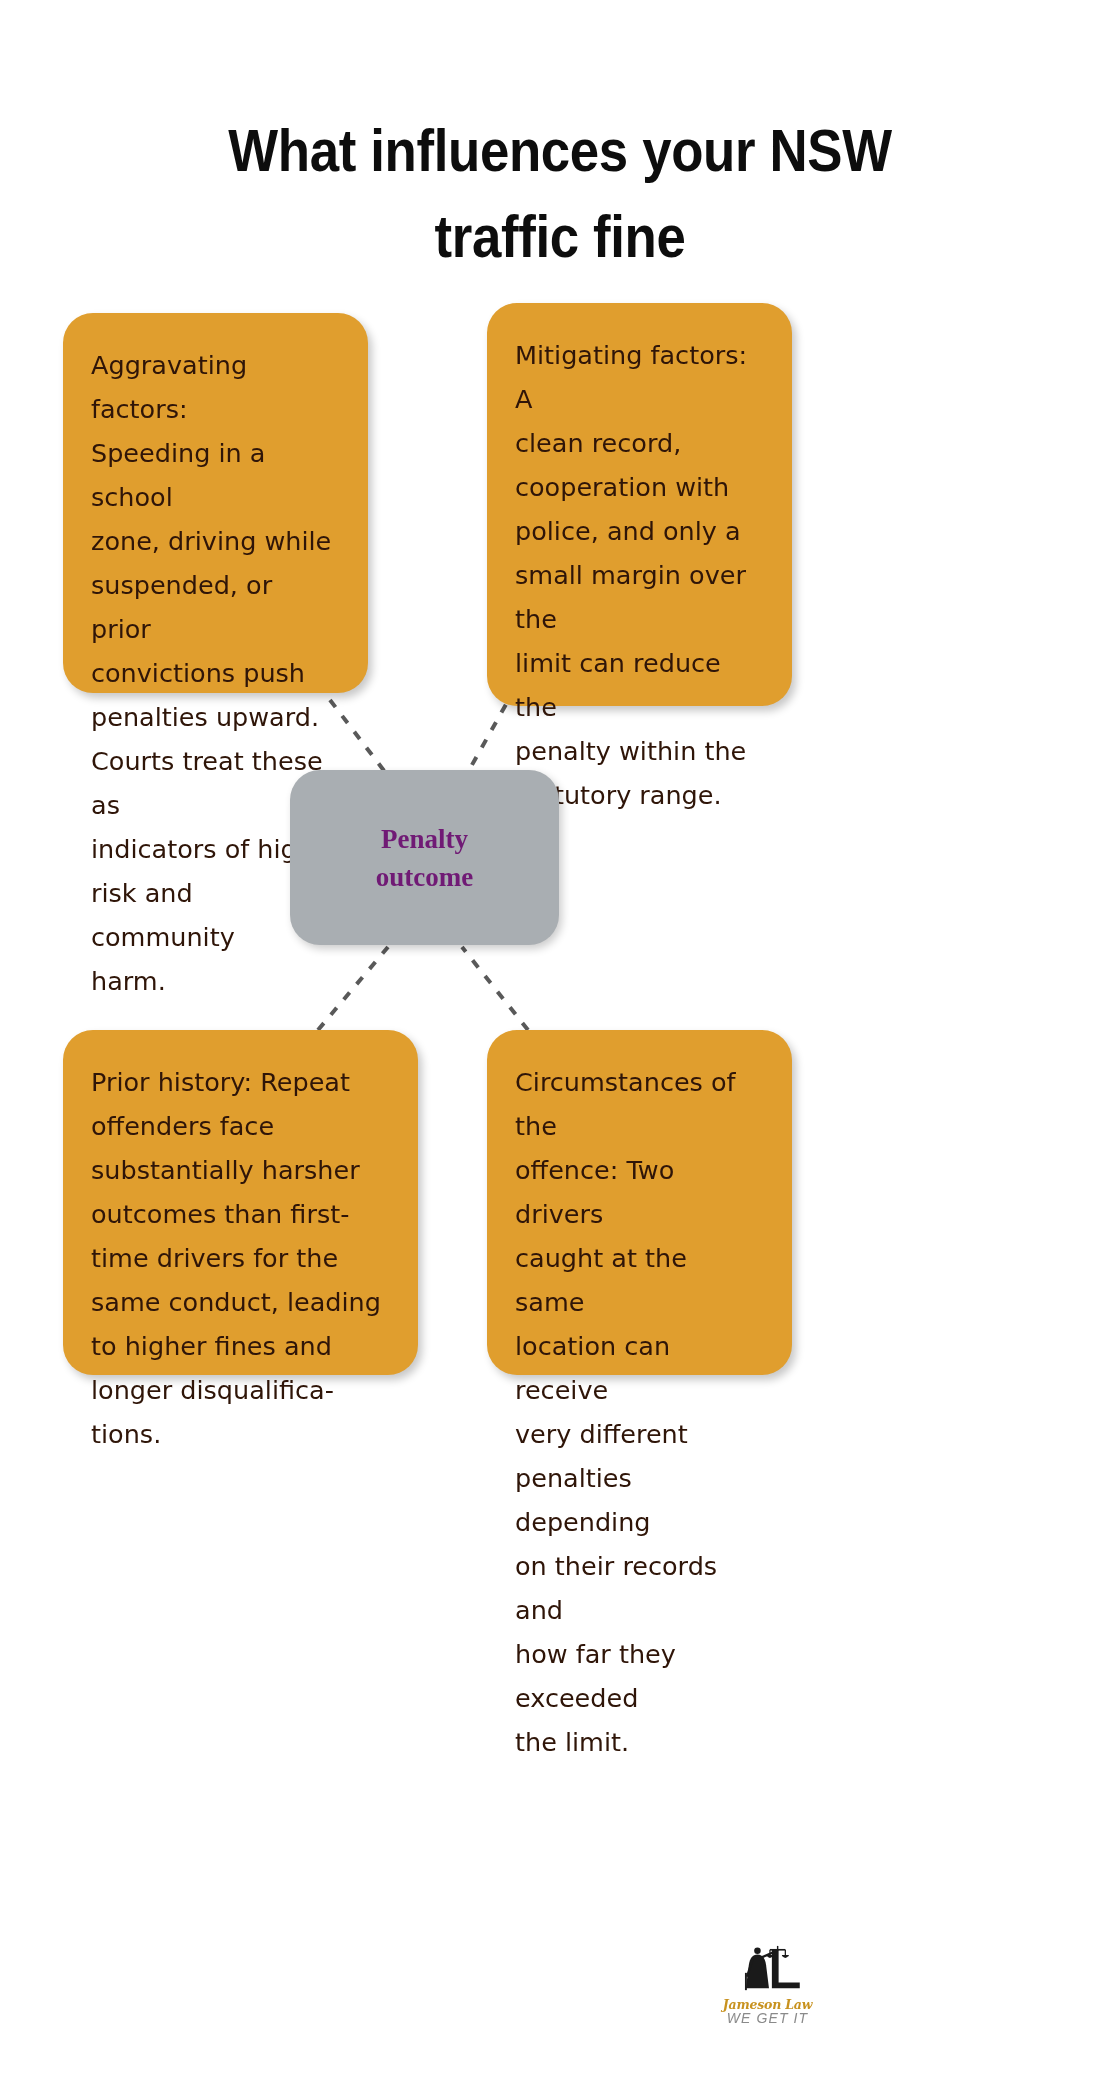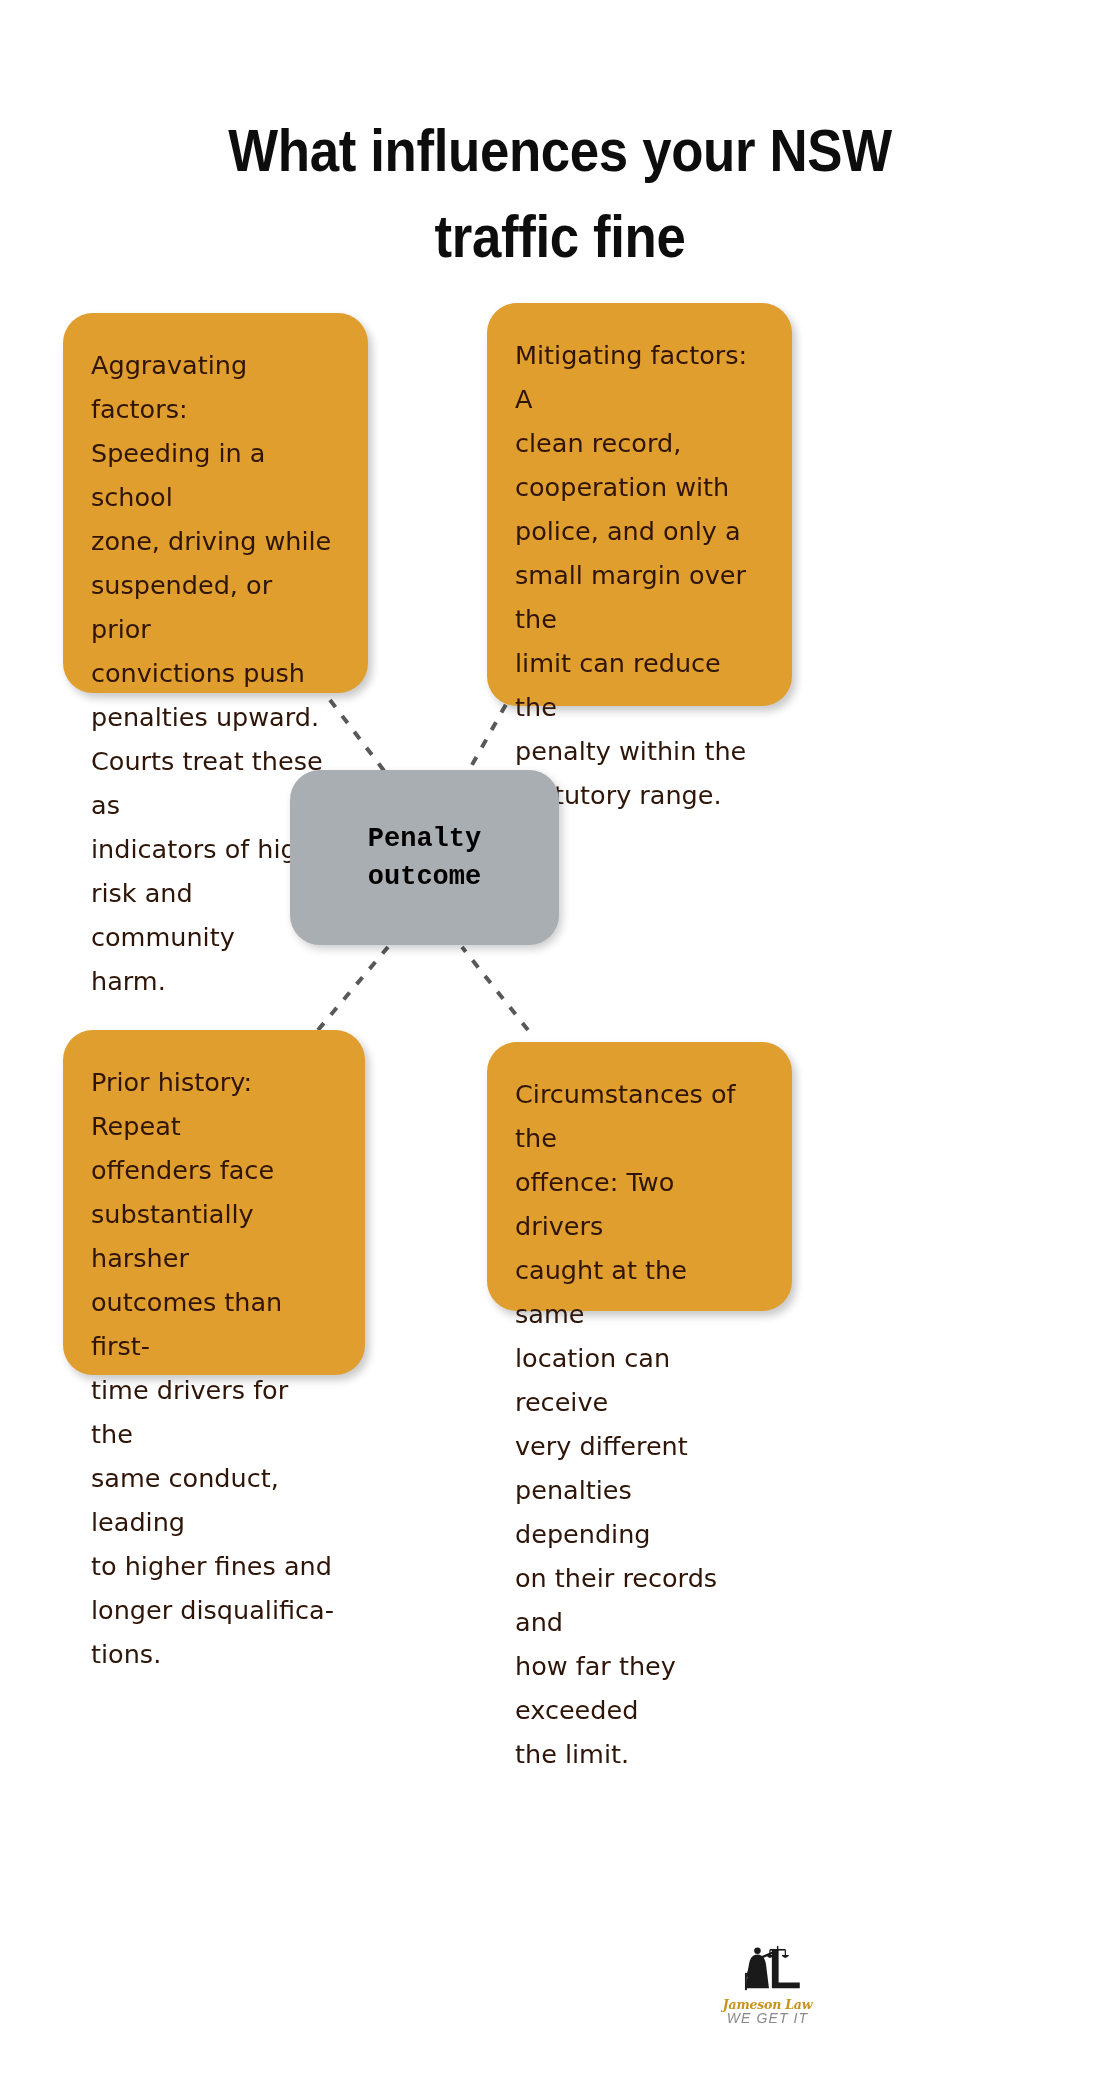--- a/index.html
+++ b/index.html
@@ -66,41 +66,41 @@
   .card-text {
     font-family: "DejaVu Sans", sans-serif;
     font-size: 25.5px;
     line-height: 44px;
     color: #2f1508;
     white-space: pre-line;
   }
 
   #card-aggravating { left: 63px;  top: 313px;  width: 305px; height: 380px; }
   #card-mitigating  { left: 487px; top: 303px;  width: 305px; height: 403px; }
-  #card-prior       { left: 63px;  top: 1030px; width: 302px; height: 345px; }
-  #card-circumstances { left: 487px; top: 1030px; width: 305px; height: 269px; margin-top: 12px; }
+  #card-prior       { left: 63px;  top: 1030px; width: 355px; height: 345px; }
+  #card-circumstances { left: 487px; top: 1030px; width: 305px; height: 345px; }
 
   
   #hub {
     left: 290px;
     top: 770px;
     width: 269px;
     height: 175px;
     background: #a9aeb2;
     box-shadow: 3px 4px 8px rgba(0,0,0,0.20);
     display: flex;
     align-items: center;
     justify-content: center;
   }
   #hub-label {
-    font-family: Liberation Mono, monospace;
+    font-family: Liberation Serif, serif;
     font-weight: 700;
     font-size: 27px;
     line-height: 38px;
-    color: #000000;
+    color: #701a75;
     text-align: center;
     white-space: pre-line;
   }
 
   
   #logo {
     position: absolute;
     left: 715px;
     top: 1944px;
     width: 105px;

